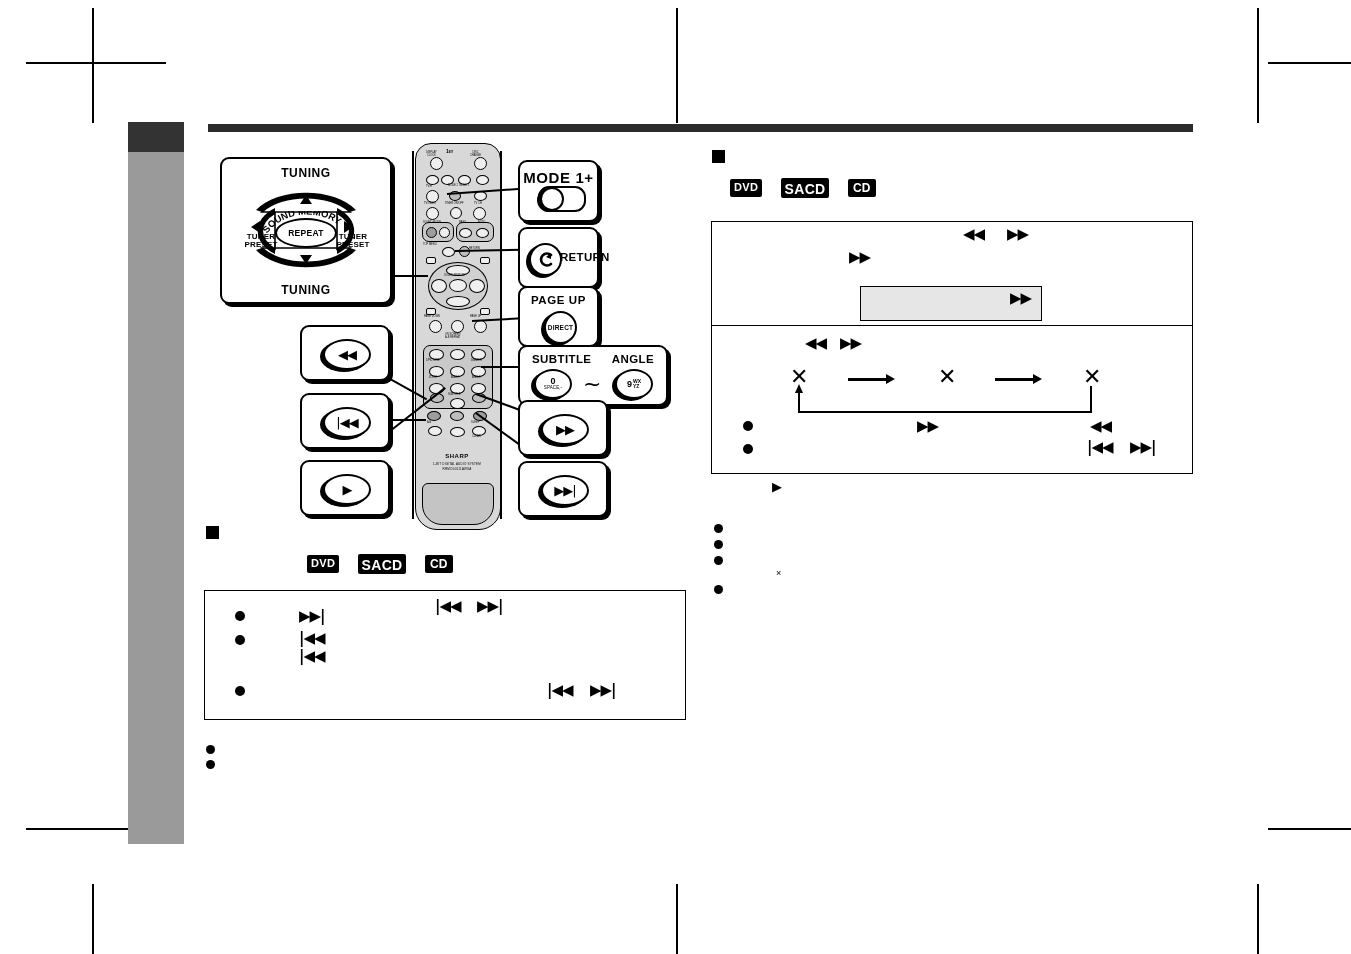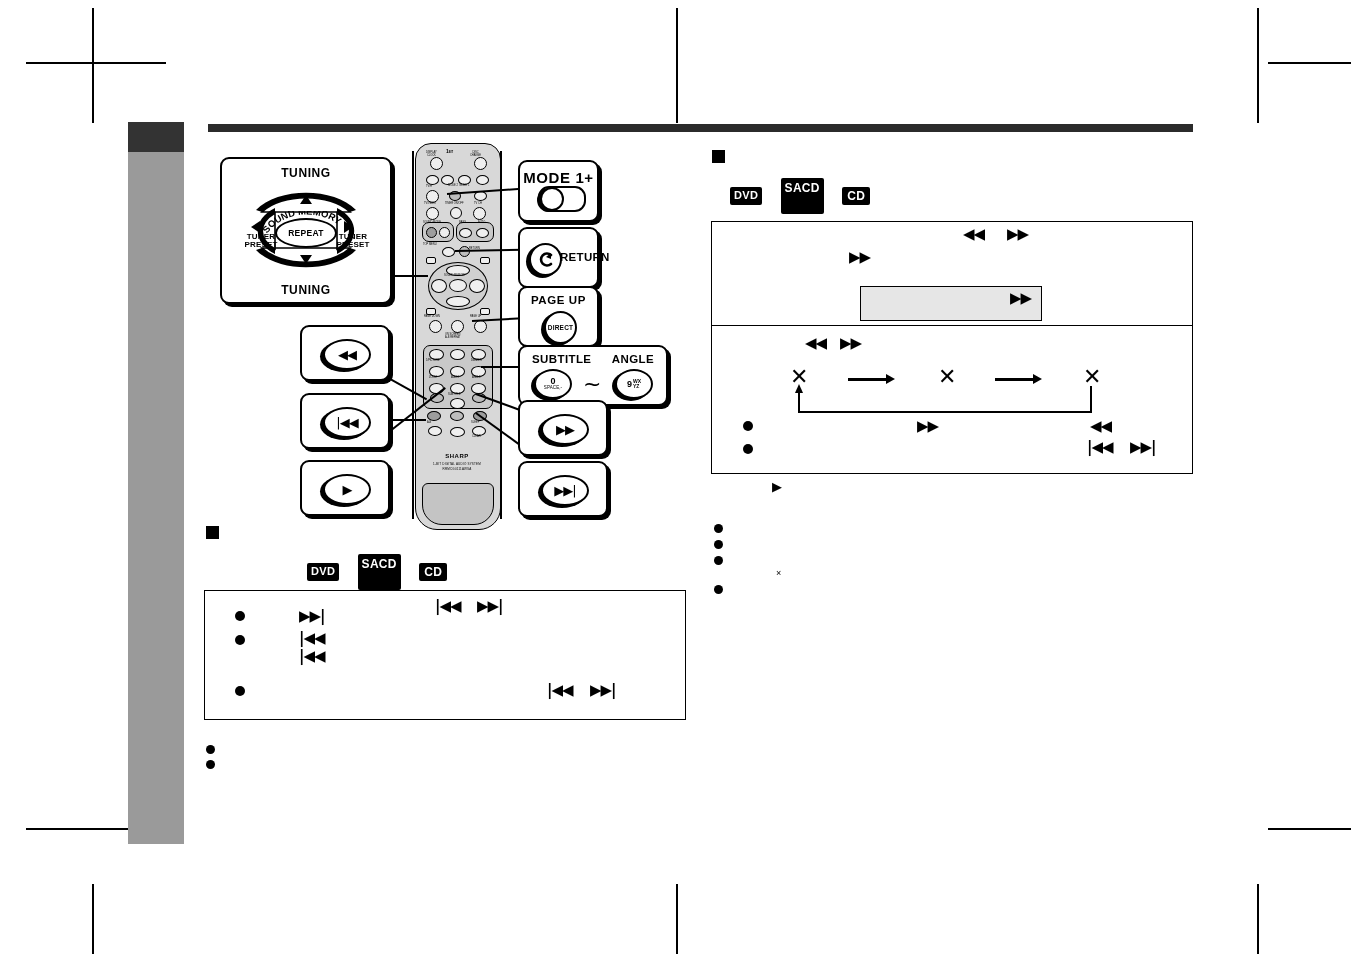--- a/index.html
+++ b/index.html
@@ -44,21 +44,21 @@
     font-weight:bold;
     border-radius:2px;
     text-align:center;
     font-family:"Liberation Sans", sans-serif;
     letter-spacing:.3px;
     line-height:1;
     vertical-align:middle;
   }
   .badge-row{position:absolute;white-space:nowrap;}
   .badge.dvd{font-size:11px;padding:3px 4px 4px 4px;}
-  .badge.sacd{font-size:12px;padding:4px 4px 20px 4px;}
+  .badge.sacd{font-size:14px;padding:4px 4px 2px 4px;}
   .badge.cd{font-size:12px;padding:3px 5px 3px 5px;}
   .badge + .badge{margin-left:14px;}
 
   
   .frame{position:absolute;border:1.6px solid #000;background:#fff;}
 
   
   .dot{position:absolute;width:10px;height:10px;border-radius:50%;background:#000;}
   .dot.sm{width:9px;height:9px;}
 

